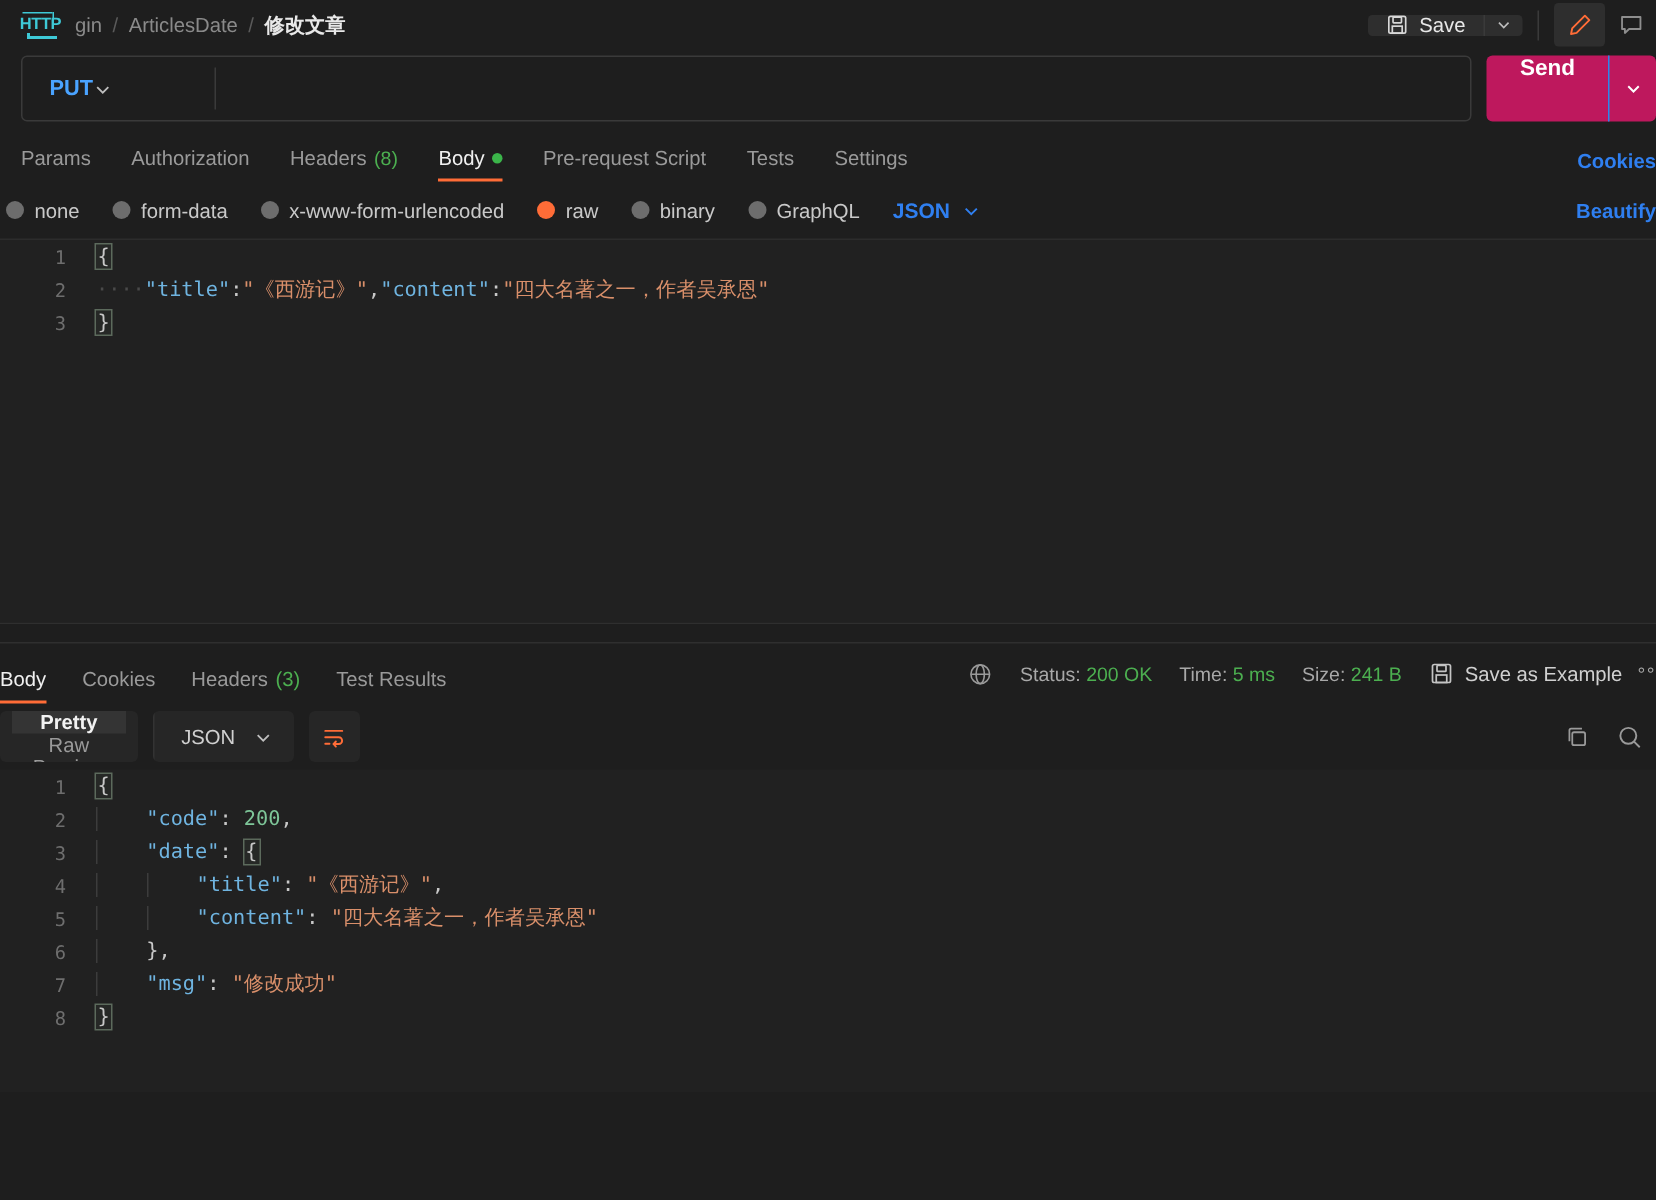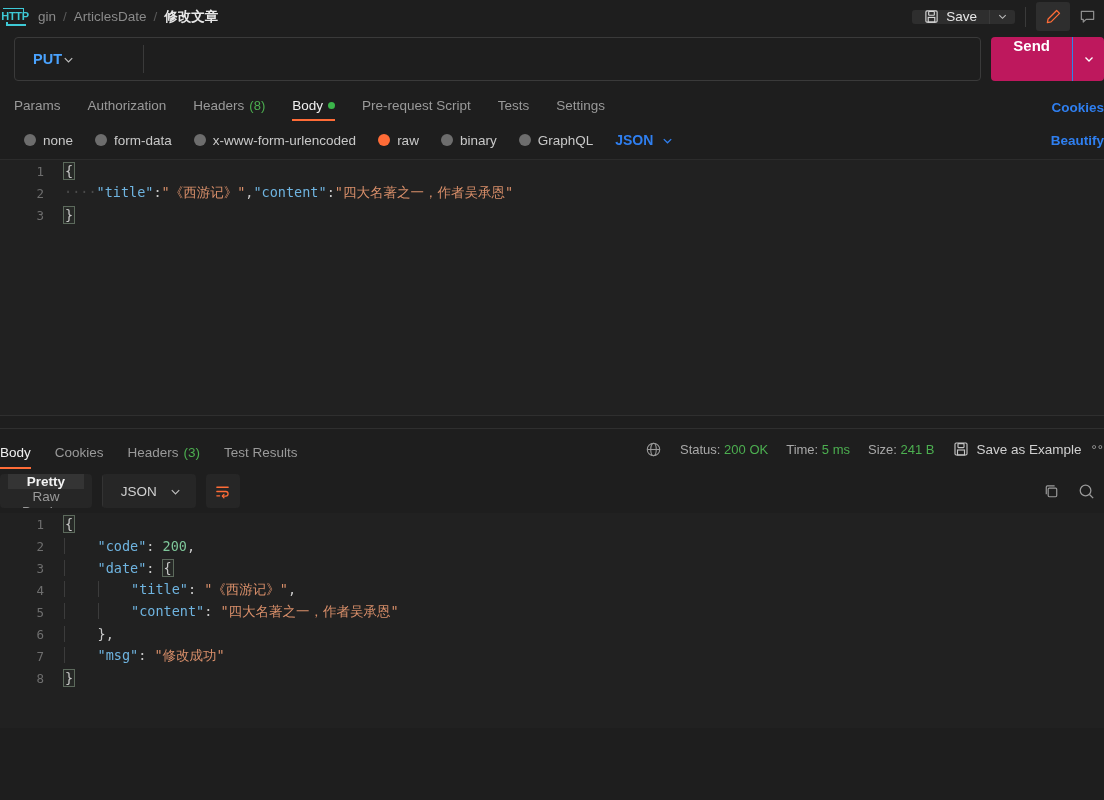--- a/index.html
+++ b/index.html
@@ -9,21 +9,21 @@
     font-family: "Liberation Sans", sans-serif;
     color: #d4d4d4;
     overflow: hidden;
   }
 
   
   .topbar {
     height: 33px;
     background: #1e1e1e;
     display: flex; align-items: center;
-    padding: 0 0 0 0;
+    padding: 0 0 0 12px;
     position: relative;
   }
   .http-icon {
     width: 30px; height: 22px;
     display: flex; align-items: center; justify-content: center;
     position: relative; flex: 0 0 auto;
   }
   .http-icon .htxt {
     font-family: "Liberation Sans", sans-serif;
     font-size: 11px; font-weight: 700; color: #3ec9d6;
@@ -75,21 +75,21 @@
   
   .reqtabs { height: 36px; display: flex; align-items: flex-end; padding: 0 0 0 14px; position: relative; }
   .rtab { font-size: 13.5px; color: #9a9a9a; padding: 0 0 8px 0; margin-right: 27px; display: flex; align-items: center; gap: 5px; position: relative; }
   .rtab.active { color: #f0f0f0; }
   .rtab .cnt { color: #4caf50; font-size: 13px; }
   .rtab .dot { width: 7px; height: 7px; border-radius: 50%; background: #3bb54a; display: inline-block; }
   .rtab .ul { position: absolute; left: 0; right: 0; bottom: 0; height: 2px; background: #ff6c37; }
   .cookies-link { position: absolute; right: 0; bottom: 6px; color: #2f7ff0; font-size: 13.5px; font-weight: 700; }
 
   
-  .bodytype { height: 38px; display: flex; align-items: center; padding: 0 0 0 24px; position: relative; }
+  .bodytype { height: 38px; display: flex; align-items: center; padding: 0 0 0 4px; position: relative; }
   .radio-item { display: flex; align-items: center; gap: 7px; margin-right: 22px; font-size: 13.5px; color: #c9c9c9; }
   .rdot { width: 12px; height: 12px; border-radius: 50%; background: #6d6d6d; }
   .rdot.on { background: #ff6c37; }
   .jsondrop { display: flex; align-items: center; gap: 8px; color: #2f7ff0; font-weight: 700; font-size: 14px; }
   .beautify { position: absolute; right: 0; color: #2f7ff0; font-size: 13.5px; font-weight: 700; }
 
   
   .editor { background: #212121; position: relative; font-family: "DejaVu Sans Mono", monospace; font-size: 13.5px; }
   .req-editor { height: 256px; border-top: 1px solid #2c2c2c; overflow: hidden; }
   .code-line { display: flex; height: 22px; align-items: center; }

